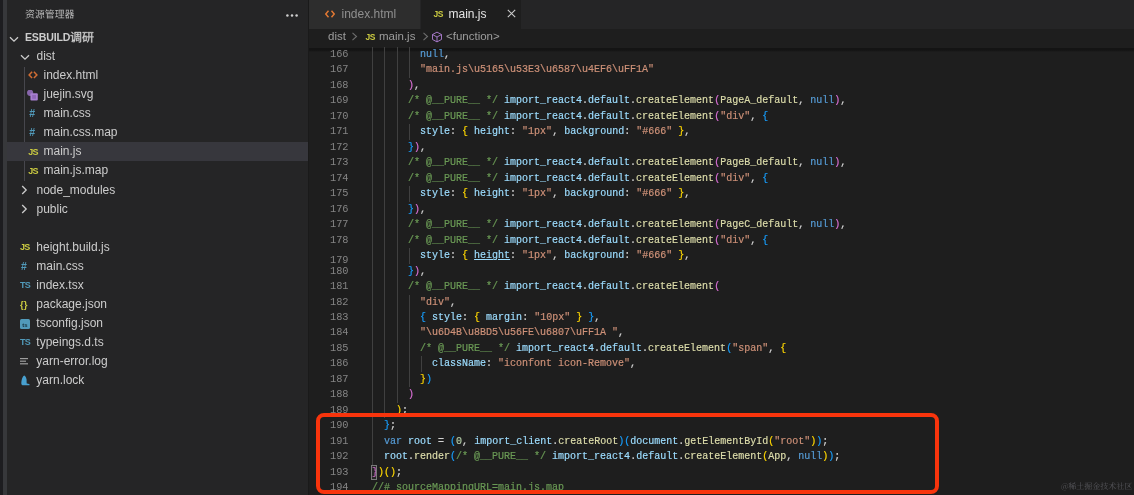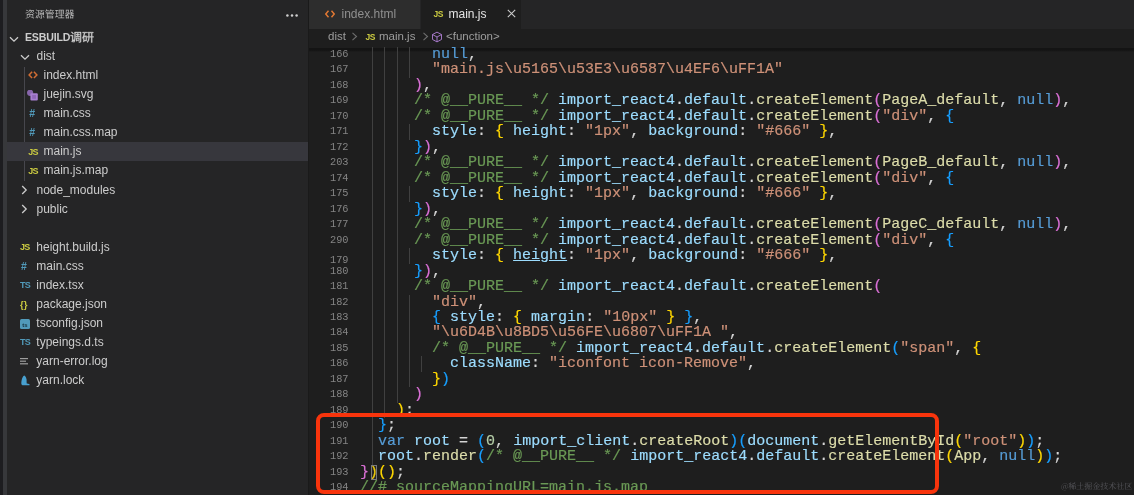--- a/index.html
+++ b/index.html
@@ -17,21 +17,21 @@
 #tabbar{position:absolute;left:309px;top:0;width:825px;height:29px;background:#252526;}
 .tab{position:absolute;top:0;height:29px;}
 #crumb{position:absolute;left:309px;top:29px;width:826px;height:19px;background:#1e1e1e;
   font-size:11.5px;color:#9d9d9d;}
 .ci{position:absolute;top:0.5px;white-space:nowrap;}
 #shadow{position:absolute;left:309px;top:48px;width:825px;height:4px;
   background:linear-gradient(#141414 0 55%,#1e1e1e);}
 #editor{position:absolute;left:309px;top:0;width:825px;height:495px;}
 .ln{position:absolute;width:40px;text-align:right;font-family:"Liberation Mono",monospace;
   font-size:10.31px;color:#858585;line-height:15.49px;}
-.cl{position:absolute;left:51px;font-family:"Liberation Mono",monospace;font-size:15px;
+.cl{position:absolute;left:63.0px;font-family:"Liberation Mono",monospace;font-size:10px;
   line-height:15.49px;white-space:pre;color:#d4d4d4;-webkit-text-stroke:0.18px currentColor;}
 .c{color:#6a9955;} .k{color:#569cd6;} .s{color:#ce9178;} .n{color:#b5cea8;}
 .v{color:#9cdcfe;} .f{color:#dcdcaa;} .g{color:#ffd700;} .o{color:#c586c0;} .b{color:#179fff;}
 .o{color:#da70d6;}
 .guide{position:absolute;width:1px;background:#404040;}
 .u{text-decoration:underline;}
 #mbox{position:absolute;border:1px solid #7a7a7a;background:rgba(90,90,90,0.12);}
 #redbox{position:absolute;left:316px;top:413px;width:622.5px;height:80.5px;
   border:4.5px solid #f8340c;border-radius:8px;}
 #wm{position:absolute;right:2px;top:476px;}
@@ -88,31 +88,31 @@
       <div class="ln" style="left:-0.5px;top:77.64px">168</div>
       <div class="cl" style="top:77.64px">      <span class="o">)</span><span class="p">,</span></div>
       <div class="ln" style="left:-0.5px;top:93.13px">169</div>
       <div class="cl" style="top:93.13px">      <span class="c">/* @__PURE__ */</span> <span class="v">import_react4</span><span class="p">.</span><span class="v">default</span><span class="p">.</span><span class="f">createElement</span><span class="o">(</span><span class="f">PageA_default</span><span class="p">, </span><span class="k">null</span><span class="o">)</span><span class="p">,</span></div>
       <div class="ln" style="left:-0.5px;top:108.62px">170</div>
       <div class="cl" style="top:108.62px">      <span class="c">/* @__PURE__ */</span> <span class="v">import_react4</span><span class="p">.</span><span class="v">default</span><span class="p">.</span><span class="f">createElement</span><span class="o">(</span><span class="s">"div"</span><span class="p">, </span><span class="b">{</span></div>
       <div class="ln" style="left:-0.5px;top:124.11px">171</div>
       <div class="cl" style="top:124.11px">        <span class="v">style</span><span class="p">: </span><span class="g">{</span> <span class="v">height</span><span class="p">: </span><span class="s">"1px"</span><span class="p">, </span><span class="v">background</span><span class="p">: </span><span class="s">"#666"</span> <span class="g">}</span><span class="p">,</span></div>
       <div class="ln" style="left:-0.5px;top:139.60px">172</div>
       <div class="cl" style="top:139.60px">      <span class="b">}</span><span class="o">)</span><span class="p">,</span></div>
-      <div class="ln" style="left:-0.5px;top:155.09px">203</div>
+      <div class="ln" style="left:-0.5px;top:155.09px">173</div>
       <div class="cl" style="top:155.09px">      <span class="c">/* @__PURE__ */</span> <span class="v">import_react4</span><span class="p">.</span><span class="v">default</span><span class="p">.</span><span class="f">createElement</span><span class="o">(</span><span class="f">PageB_default</span><span class="p">, </span><span class="k">null</span><span class="o">)</span><span class="p">,</span></div>
       <div class="ln" style="left:-0.5px;top:170.58px">174</div>
       <div class="cl" style="top:170.58px">      <span class="c">/* @__PURE__ */</span> <span class="v">import_react4</span><span class="p">.</span><span class="v">default</span><span class="p">.</span><span class="f">createElement</span><span class="o">(</span><span class="s">"div"</span><span class="p">, </span><span class="b">{</span></div>
       <div class="ln" style="left:-0.5px;top:186.07px">175</div>
       <div class="cl" style="top:186.07px">        <span class="v">style</span><span class="p">: </span><span class="g">{</span> <span class="v">height</span><span class="p">: </span><span class="s">"1px"</span><span class="p">, </span><span class="v">background</span><span class="p">: </span><span class="s">"#666"</span> <span class="g">}</span><span class="p">,</span></div>
       <div class="ln" style="left:-0.5px;top:201.56px">176</div>
       <div class="cl" style="top:201.56px">      <span class="b">}</span><span class="o">)</span><span class="p">,</span></div>
       <div class="ln" style="left:-0.5px;top:217.05px">177</div>
       <div class="cl" style="top:217.05px">      <span class="c">/* @__PURE__ */</span> <span class="v">import_react4</span><span class="p">.</span><span class="v">default</span><span class="p">.</span><span class="f">createElement</span><span class="o">(</span><span class="f">PageC_default</span><span class="p">, </span><span class="k">null</span><span class="o">)</span><span class="p">,</span></div>
-      <div class="ln" style="left:-0.5px;top:232.54px">290</div>
+      <div class="ln" style="left:-0.5px;top:232.54px">178</div>
       <div class="cl" style="top:232.54px">      <span class="c">/* @__PURE__ */</span> <span class="v">import_react4</span><span class="p">.</span><span class="v">default</span><span class="p">.</span><span class="f">createElement</span><span class="o">(</span><span class="s">"div"</span><span class="p">, </span><span class="b">{</span></div>
       <div class="ln" style="left:-0.5px;top:253px">179</div>
       <div class="cl" style="top:248.03px">        <span class="v">style</span><span class="p">: </span><span class="g">{</span> <span class="v u">height</span><span class="p">: </span><span class="s">"1px"</span><span class="p">, </span><span class="v">background</span><span class="p">: </span><span class="s">"#666"</span> <span class="g">}</span><span class="p">,</span></div>
       <div class="ln" style="left:-0.5px;top:263.52px">180</div>
       <div class="cl" style="top:263.52px">      <span class="b">}</span><span class="o">)</span><span class="p">,</span></div>
       <div class="ln" style="left:-0.5px;top:279.01px">181</div>
       <div class="cl" style="top:279.01px">      <span class="c">/* @__PURE__ */</span> <span class="v">import_react4</span><span class="p">.</span><span class="v">default</span><span class="p">.</span><span class="f">createElement</span><span class="o">(</span></div>
       <div class="ln" style="left:-0.5px;top:294.50px">182</div>
       <div class="cl" style="top:294.50px">        <span class="s">"div"</span><span class="p">,</span></div>
       <div class="ln" style="left:-0.5px;top:309.99px">183</div>

